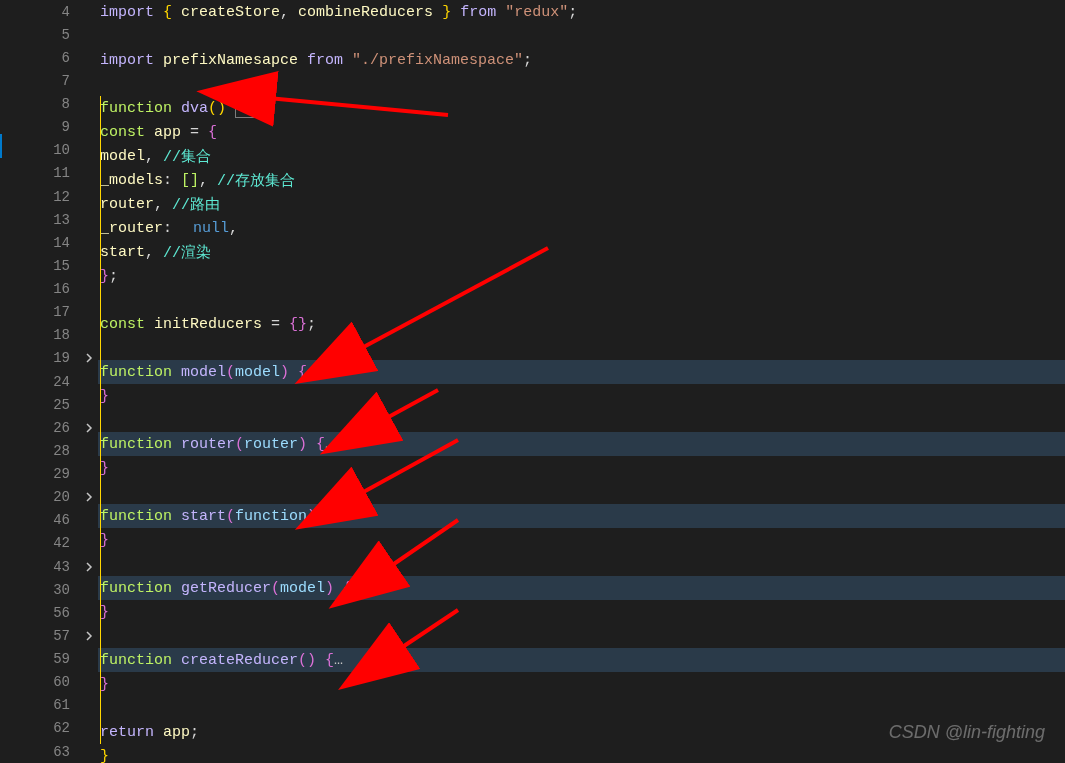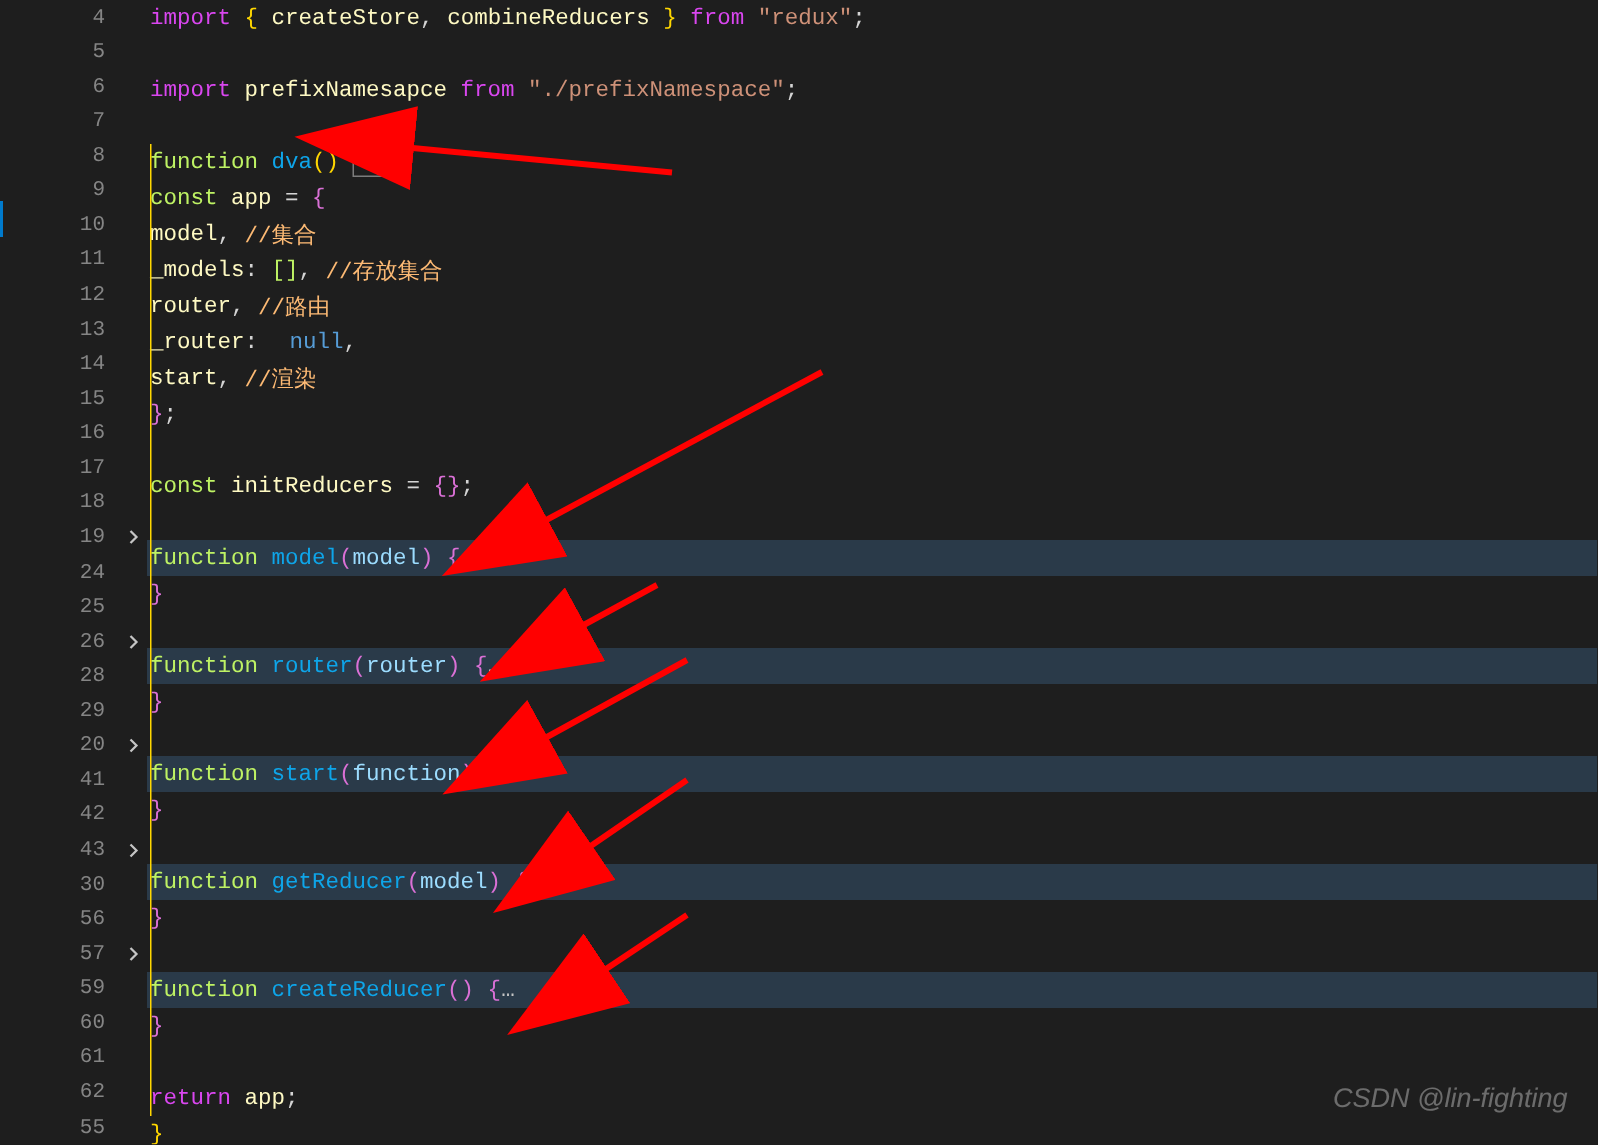--- a/index.html
+++ b/index.html
@@ -76,25 +76,25 @@
       height: 24px;
       display: flex;
       align-items: center;
       white-space: pre;
       padding-left: 2px;
     }
     .highlight-line {
       background: #2a3a49;
     }
     .t-keyword { color: #bef264; }
-    .t-keyword2 { color: #d946ef; }
+    .t-keyword2 { color: #c4b5fd; }
     .t-var { color: #fef9c3; }
-    .t-func { color: #0ea5e9; }
+    .t-func { color: #c4b5fd; }
     .t-string { color: #ce9178; }
-    .t-comment { color: #fdba74; }
+    .t-comment { color: #5eead4; }
     .t-punct { color: #d4d4d4; }
     .t-paren { color: #ffd700; }
     .t-paren2 { color: #da70d6; }
     .t-param { color: #9cdcfe; }
     .t-null { color: #569cd6; margin-left: 12px; }
     .t-fold { color: #c5c5c5; }
     .cursor-box {
       border: 1px solid #7c7c7c;
       padding: 0 1px;
     }
@@ -222,21 +222,21 @@
       </div>
       <div class="line-row">
         <span class="line-number">20</span>
         <span class="fold-icon">
           <svg width="12" height="12" viewBox="0 0 12 12">
             <path d="M4 2 L8 6 L4 10" stroke="#c5c5c5" stroke-width="1.5" fill="none"></path>
           </svg>
         </span>
       </div>
       <div class="line-row">
-        <span class="line-number">41</span>
+        <span class="line-number">46</span>
         <span class="fold-placeholder"></span>
       </div>
       <div class="line-row">
         <span class="line-number">42</span>
         <span class="fold-placeholder"></span>
       </div>
       <div class="line-row">
         <span class="line-number">43</span>
         <span class="fold-icon">
           <svg width="12" height="12" viewBox="0 0 12 12">
@@ -270,21 +270,21 @@
       </div>
       <div class="line-row">
         <span class="line-number">61</span>
         <span class="fold-placeholder"></span>
       </div>
       <div class="line-row">
         <span class="line-number">62</span>
         <span class="fold-placeholder"></span>
       </div>
       <div class="line-row">
-        <span class="line-number">55</span>
+        <span class="line-number">63</span>
         <span class="fold-placeholder"></span>
       </div>
     </div>
 
   <div class="code-area" id="code-area">
 
     <div class="guide-yellow" style="top:96px;height:648px;left:2px;"></div>
 
     <div class="code-line"><span class="t-keyword2">import</span><span class="t-punct"> </span><span class="t-paren">{ </span><span class="t-var">createStore</span><span class="t-punct">, </span><span class="t-var">combineReducers</span><span class="t-paren"> }</span><span class="t-keyword2"> from </span><span class="t-string">"redux"</span><span class="t-punct">;</span></div>
 

